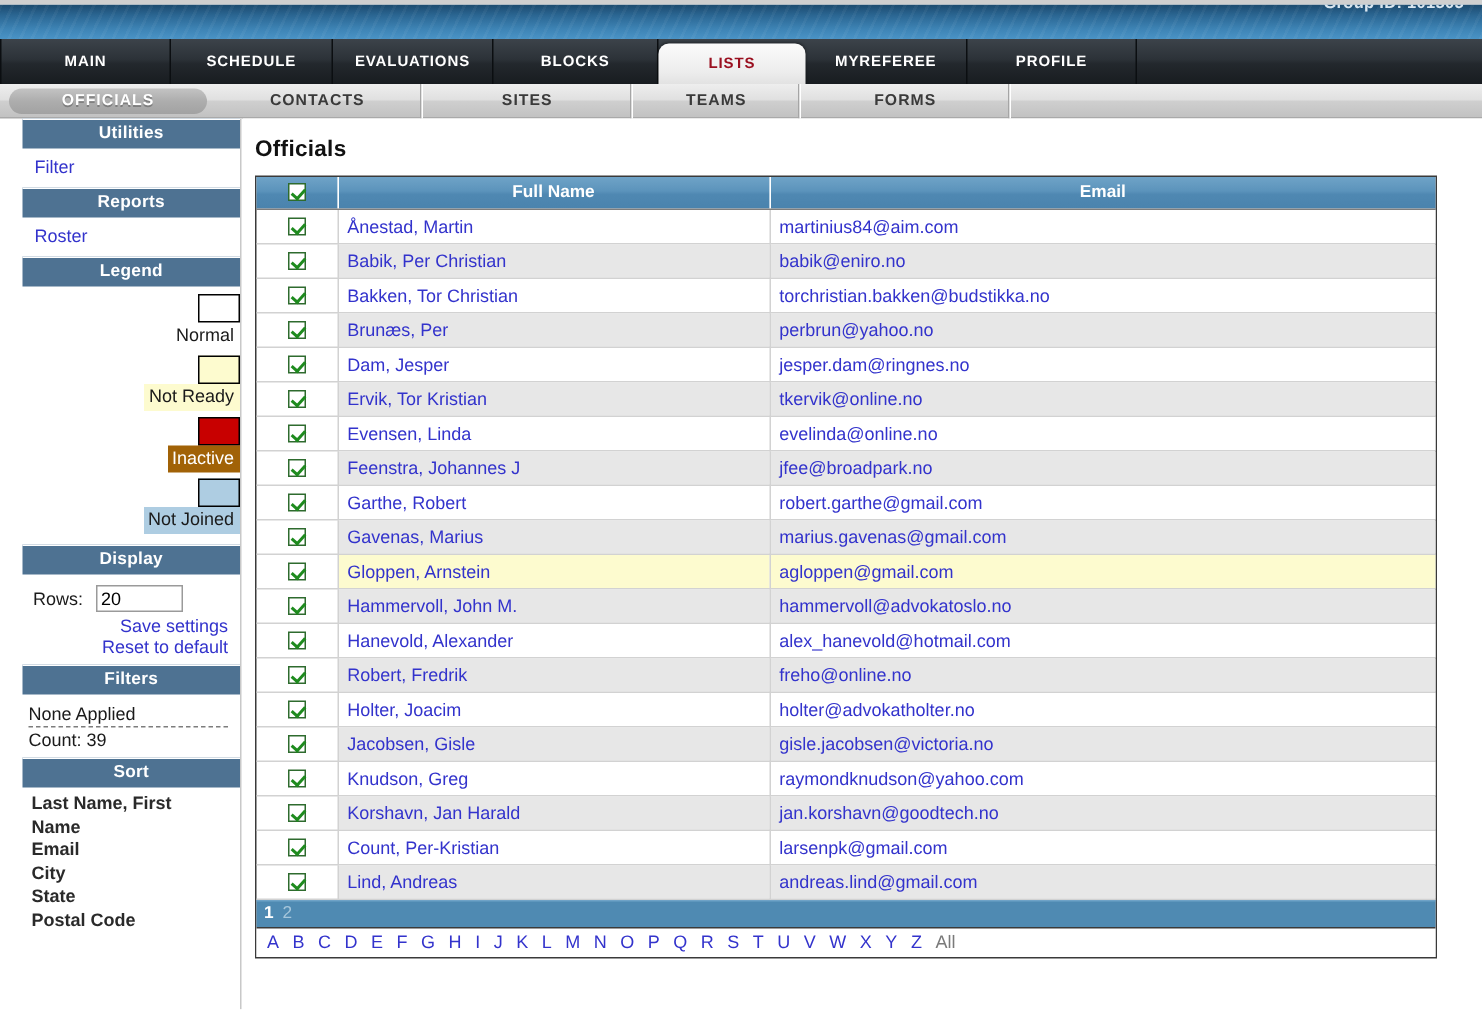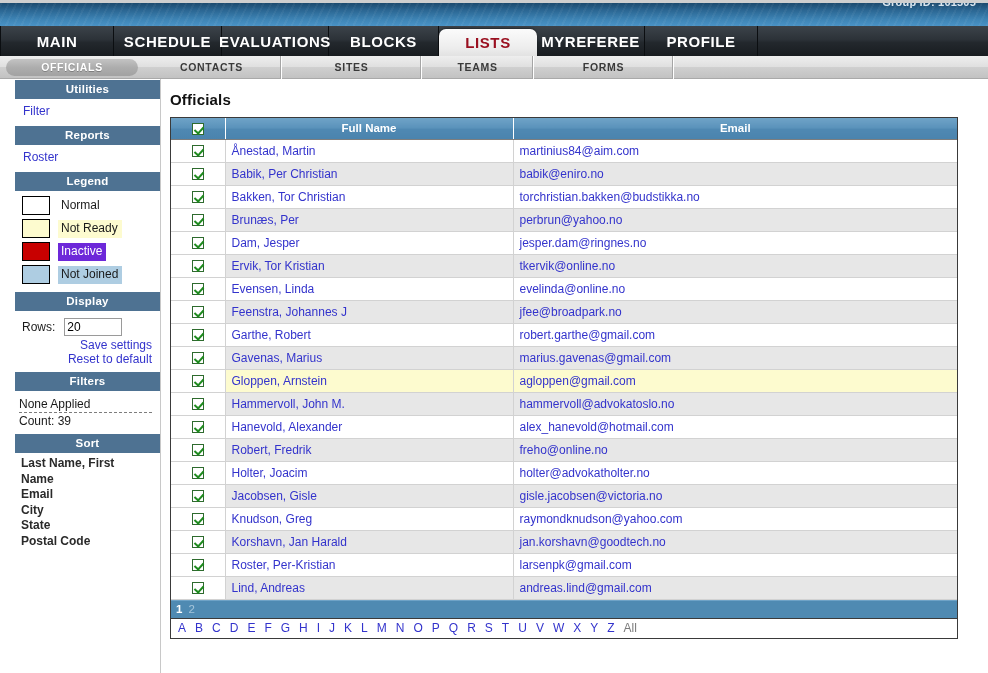--- a/index.html
+++ b/index.html
@@ -55,21 +55,21 @@
     background: linear-gradient(to bottom, #3c434a 0%, #2c3238 45%, #23282d 55%, #181c20 100%);
     display: flex;
     align-items: stretch;
     box-sizing: border-box;
   }
   .nav-tab {
     display: flex;
     align-items: center;
     justify-content: center;
     color: #ffffff;
-    font-size: 15px;
+    font-size: 10px;
     font-weight: bold;
     letter-spacing: .6px;
     border-right: 1px solid #0b0e11;
     box-sizing: border-box;
     cursor: pointer;
     position: relative;
   }
   .nav-tab.first { border-left: 1px solid #0b0e11; }
   .nav-tab.active {
     background: linear-gradient(to bottom, #fbfbfb 0%, #ededed 70%, #e2e2e2 100%);
@@ -156,20 +156,21 @@
     font-size: 12px;
     text-decoration: none;
     padding: 2px 0 2px 8px;
     cursor: pointer;
   }
 
   .legend-row {
     display: flex;
     align-items: flex-end;
     padding: 2px 0 2px 7px;
+    flex-direction: column;
   }
   .swatch {
     width: 28px;
     height: 19px;
     border: 1px solid #000000;
     box-sizing: border-box;
     flex: 0 0 auto;
   }
   .legend-label {
     margin-left: 8px;
@@ -414,21 +415,21 @@
         <div class="legend-row">
           <span class="swatch" style="background:#ffffff"></span>
           <span class="legend-label">Normal</span>
         </div>
         <div class="legend-row">
           <span class="swatch" style="background:#fdfbcf"></span>
           <span class="legend-label" style="background:#fdfbcf">Not Ready</span>
         </div>
         <div class="legend-row">
           <span class="swatch" style="background:#c80000"></span>
-          <span class="legend-label inactive" style="background:#6d28d9">Inactive</span>
+          <span class="legend-label inactive" style="background:#a16207">Inactive</span>
         </div>
         <div class="legend-row">
           <span class="swatch" style="background:#aecde2"></span>
           <span class="legend-label" style="background:#aecde2">Not Joined</span>
         </div>
       </div>
 
       <div class="panel-head">Display</div>
       <div class="panel-body">
         <div class="rows-row">
@@ -561,21 +562,21 @@
                 <td><a class="cell-link">Knudson, Greg</a></td>
                 <td><a class="cell-link">raymondknudson@yahoo.com</a></td>
               </tr>
               <tr class="row-even">
                 <td class="cb-cell"><span class="cb"></span></td>
                 <td><a class="cell-link">Korshavn, Jan Harald</a></td>
                 <td><a class="cell-link">jan.korshavn@goodtech.no</a></td>
               </tr>
               <tr class="row-odd">
                 <td class="cb-cell"><span class="cb"></span></td>
-                <td><a class="cell-link">Roster, Per-Kristian</a></td>
+                <td><a class="cell-link">Count, Per-Kristian</a></td>
                 <td><a class="cell-link">larsenpk@gmail.com</a></td>
               </tr>
               <tr class="row-even">
                 <td class="cb-cell"><span class="cb"></span></td>
                 <td><a class="cell-link">Lind, Andreas</a></td>
                 <td><a class="cell-link">andreas.lind@gmail.com</a></td>
               </tr>
             </tbody>
         </table>
 

